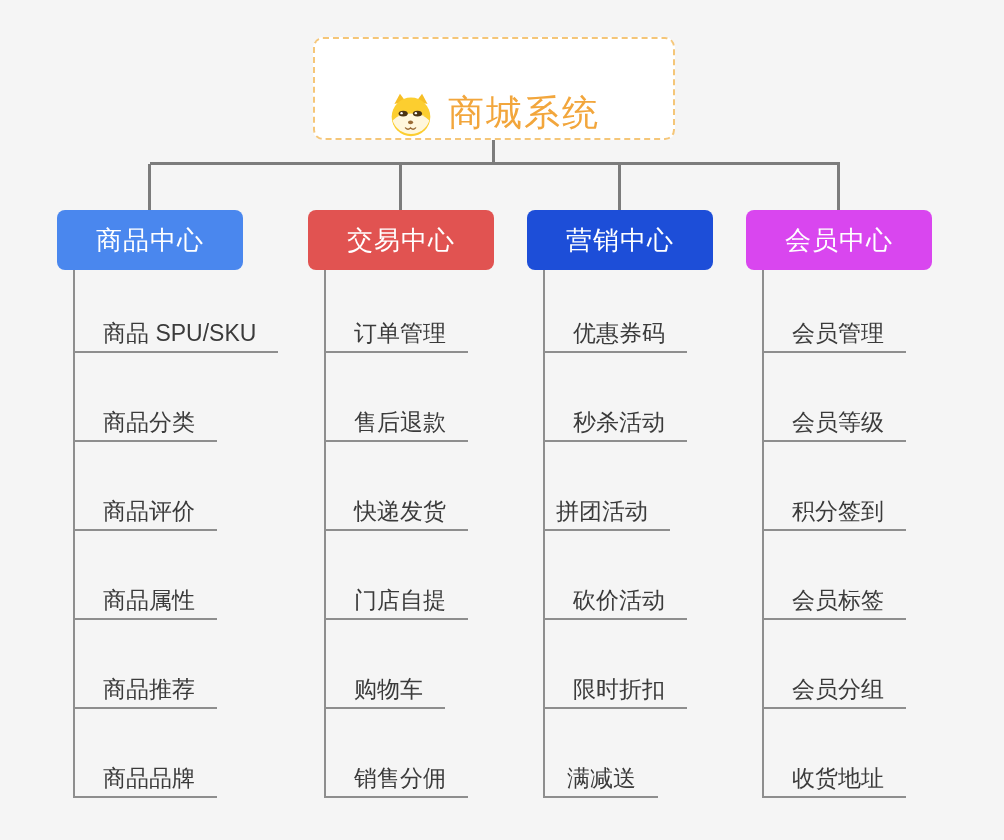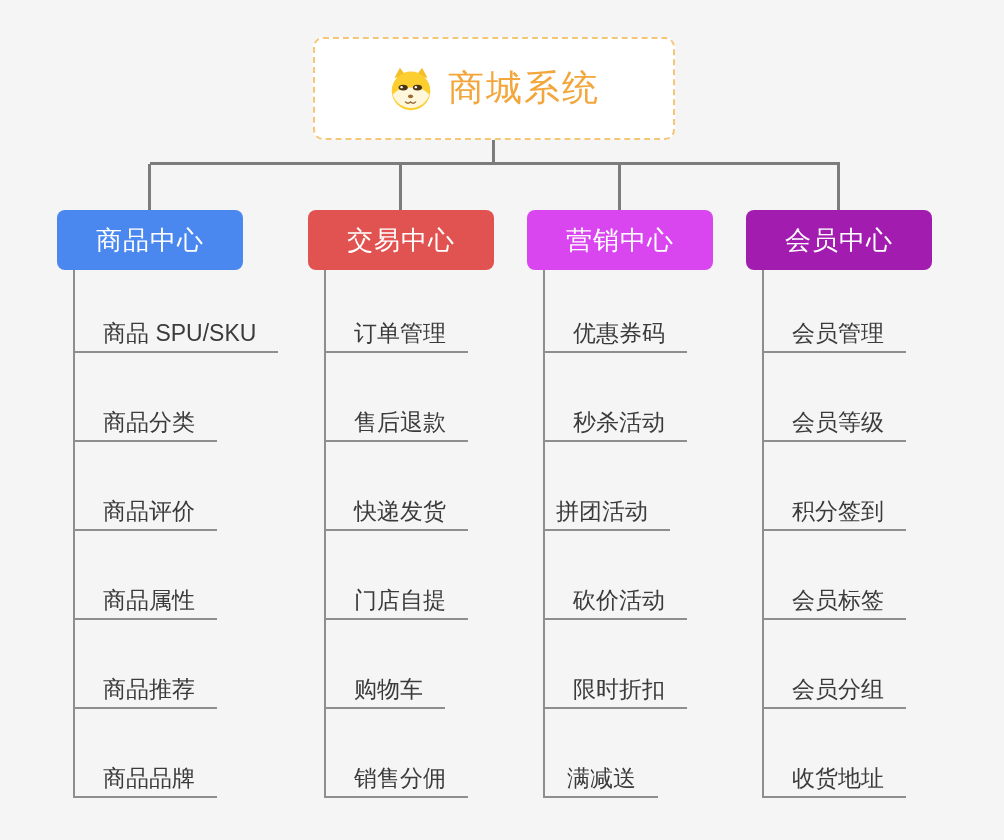--- a/index.html
+++ b/index.html
@@ -51,21 +51,21 @@
 
 <div class="stage">
 
   <div class="line root-vline" style="background: rgb(124, 124, 124);"></div>
   <div class="line hline" style="background: rgb(124, 124, 124);"></div>
   <div class="line drop d0" style="background: rgb(124, 124, 124);"></div>
   <div class="line drop d1" style="background: rgb(124, 124, 124);"></div>
   <div class="line drop d2" style="background: rgb(124, 124, 124);"></div>
   <div class="line drop d3" style="background: rgb(124, 124, 124);"></div>
 
-  <div class="root-node" style="border-color: rgb(245, 198, 120); background: rgb(255, 255, 255);">
+  <div class="root-node" style="border-color: rgb(245, 198, 120); background: rgb(255, 255, 255); align-items: flex-end;">
     <svg class="dog-icon" viewBox="0 0 100 100" aria-hidden="true">
       <polygon points="14,26 26,4 38,20" fill="#F6BE26"></polygon>
       <polygon points="86,26 74,4 62,20" fill="#F6BE26"></polygon>
       <circle cx="50" cy="54" r="42" fill="#FCCE2F"></circle>
       <path d="M 10,62 A 42 42 0 0 0 90,62 A 46 30 0 0 0 10,62 Z" fill="#FFF7DC"></path>
       <ellipse cx="33" cy="47" rx="10" ry="6.5" fill="#4A3414"></ellipse>
       <circle cx="29.5" cy="46" r="2.6" fill="#FFFFFF"></circle>
       <ellipse cx="64" cy="47" rx="10" ry="6.5" fill="#4A3414"></ellipse>
       <circle cx="60.5" cy="46" r="2.6" fill="#FFFFFF"></circle>
       <ellipse cx="49" cy="66" rx="5.5" ry="4" fill="#9A6B35"></ellipse>
@@ -90,32 +90,32 @@
     <div class="trunk" style="background: rgb(142, 142, 142);"></div>
     <div class="child-item i0" style="border-bottom-color: rgb(142, 142, 142);">订单管理</div>
     <div class="child-item i1" style="border-bottom-color: rgb(142, 142, 142); text-align: center;">售后退款</div>
     <div class="child-item i2" style="border-bottom-color: rgb(142, 142, 142);">快递发货</div>
     <div class="child-item i3" style="border-bottom-color: rgb(142, 142, 142);">门店自提</div>
     <div class="child-item i4" style="border-bottom-color: rgb(142, 142, 142);">购物车</div>
     <div class="child-item i5" style="border-bottom-color: rgb(142, 142, 142);">销售分佣</div>
   </div>
 
   <div class="branch b2">
-    <div class="branch-header" style="background: #d946ef; text-align: right;">营销中心</div>
+    <div class="branch-header" style="background: #1d4ed8; text-align: right;">营销中心</div>
     <div class="trunk" style="background: rgb(142, 142, 142);"></div>
     <div class="child-item i0" style="border-bottom-color: rgb(142, 142, 142);">优惠券码</div>
     <div class="child-item i1" style="border-bottom-color: rgb(142, 142, 142);">秒杀活动</div>
     <div class="child-item i2" style="border-bottom-color: rgb(142, 142, 142); padding-left: 13px;">拼团活动</div>
     <div class="child-item i3" style="border-bottom-color: rgb(142, 142, 142);">砍价活动</div>
     <div class="child-item i4" style="border-bottom-color: rgb(142, 142, 142);">限时折扣</div>
     <div class="child-item i5" style="border-bottom-color: rgb(142, 142, 142); padding-left: 24px;">满减送</div>
   </div>
 
   <div class="branch b3">
-    <div class="branch-header" style="background: #a21caf;">会员中心</div>
+    <div class="branch-header" style="background: #d946ef;">会员中心</div>
     <div class="trunk" style="background: rgb(142, 142, 142);"></div>
     <div class="child-item i0" style="border-bottom-color: rgb(142, 142, 142);">会员管理</div>
     <div class="child-item i1" style="border-bottom-color: rgb(142, 142, 142);">会员等级</div>
     <div class="child-item i2" style="border-bottom-color: rgb(142, 142, 142);">积分签到</div>
     <div class="child-item i3" style="border-bottom-color: rgb(142, 142, 142);">会员标签</div>
     <div class="child-item i4" style="border-bottom-color: rgb(142, 142, 142);">会员分组</div>
     <div class="child-item i5" style="border-bottom-color: rgb(142, 142, 142);">收货地址</div>
   </div>
 
 </div>

